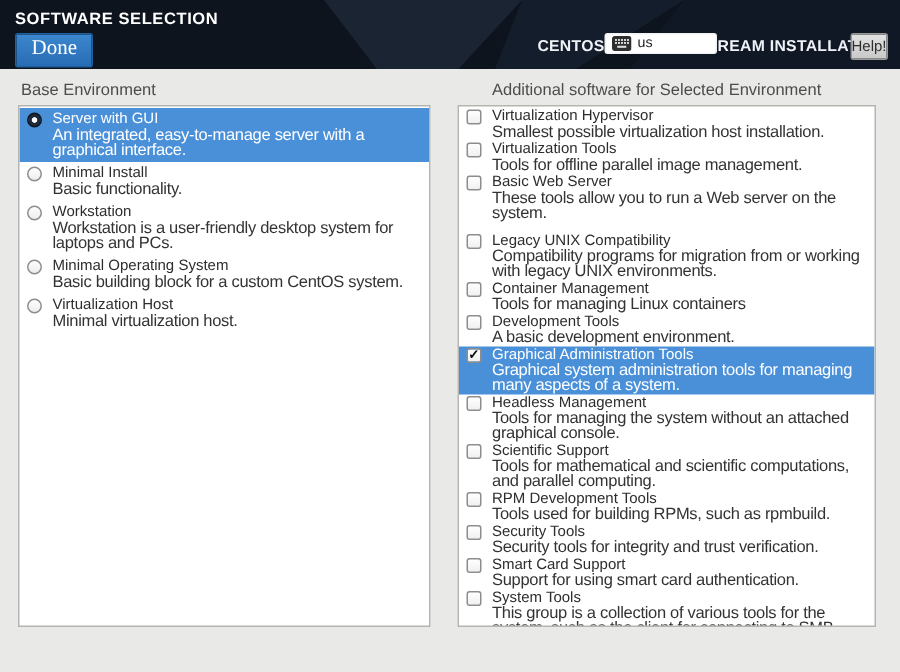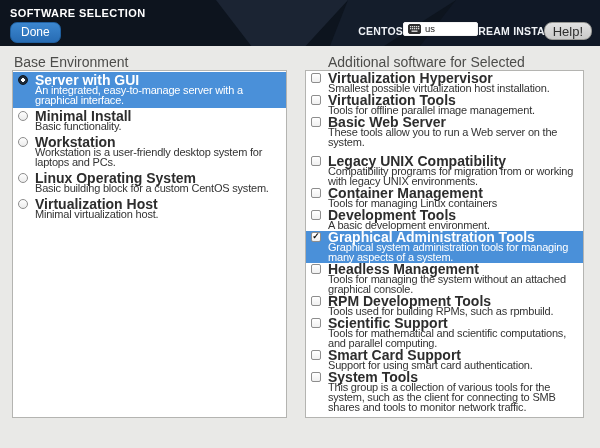--- a/index.html
+++ b/index.html
@@ -12,57 +12,57 @@
   
   .header{position:absolute;left:0;top:0;width:600px;height:46px;background:#0d141e;overflow:hidden;}
   .hdr-poly1{position:absolute;inset:0;background:#1b2433;clip-path:polygon(36% 0,58% 0,46% 170%);}
   .hdr-poly2{position:absolute;inset:0;background:#141d2b;clip-path:polygon(58% 0,76% 0,52% 200%);}
   .hdr-poly3{position:absolute;inset:0;background:#101826;clip-path:polygon(76% 0,100% 0,100% 100%,70% 100%);}
   .screen-title{position:absolute;left:10px;top:7px;color:#ffffff;font-size:11px;font-weight:bold;letter-spacing:.4px;}
   .product-title{position:absolute;right:9px;top:25px;color:#eef1f5;font-size:10.5px;font-weight:bold;letter-spacing:.2px;}
   .done-btn{
     position:absolute;left:10px;top:22px;
     background:linear-gradient(#3c87cf,#276cb4);
-    border:1px solid #1f5f9e;border-radius:7px;
-    color:#fff;font-size:12px;font-family:Liberation Sans, sans-serif;
+    border:1px solid #1f5f9e;border-radius:2px;
+    color:#fff;font-size:14px;font-family:Liberation Serif, serif;
     padding:2px 10px 3px;cursor:pointer;
   }
   .kbd-box{
     position:absolute;left:403px;top:22px;width:75px;height:14px;box-sizing:border-box;
     background:#ffffff;border:1px solid #f2f2f2;border-radius:2px;
     display:flex;align-items:center;padding-left:4px;cursor:pointer;
   }
   .kbd-label{font-size:9.5px;color:#1b1b1b;margin-left:4px;line-height:1;}
   .help-btn{
     position:absolute;right:8px;top:22px;height:18px;box-sizing:border-box;
     background:linear-gradient(#e2e2e2,#c9c9c9);
-    border:1px solid #989895;border-radius:8px;
-    font-size:13px;color:#2e2e2e;font-family:inherit;
-    padding:0 8px;display:flex;align-items:center;cursor:pointer;
-  }
-  
-  .col-heading{position:absolute;top:54px;font-size:14px;color:#4c4c4a;}
+    border:1px solid #989895;border-radius:2px;
+    font-size:10px;color:#2e2e2e;font-family:inherit;
+    padding:0 0;display:flex;align-items:center;cursor:pointer;
+  }
+  
+  .col-heading{position:absolute;top:54px;font-size:11px;color:#4c4c4a;}
   #base-heading{left:14px;}
   #addl-heading{left:328px;}
   
   .panel{
     position:absolute;top:70px;height:348px;box-sizing:border-box;
     background:#ffffff;border:1px solid #b4b4b1;
     overflow:hidden;padding-top:1px;
   }
   #base-panel{left:12px;width:275px;}
   #addl-panel{left:305px;width:279px;}
   
   .opt-row{
     display:grid;grid-template-columns:17px 1fr;
     padding:3px 4px 3px 5px;cursor:pointer;
   }
   #addl-panel .opt-row{padding-top:1px;padding-bottom:1px;}
   .opt-title{
-    grid-column:2;font-size:14px;font-weight:bold;color:#2d2d2d;
+    grid-column:2;font-size:10px;font-weight:normal;color:#2d2d2d;
     line-height:10px;letter-spacing:0;
   }
   .opt-desc{
     grid-column:2;font-size:11px;color:#333333;
     line-height:10px;letter-spacing:-0.2px;
   }
   .control{grid-column:1;grid-row:1 / span 2;margin-top:0;}
   .gap-before{margin-top:7px;}
   
   .radio{
@@ -131,21 +131,21 @@
     <div class="opt-title">Minimal Install</div>
     <div class="opt-desc">Basic functionality.</div>
   </div>
     <div class="opt-row">
     <span class="control radio"></span>
     <div class="opt-title">Workstation</div>
     <div class="opt-desc">Workstation is a user-friendly desktop system for laptops and PCs.</div>
   </div>
     <div class="opt-row">
     <span class="control radio"></span>
-    <div class="opt-title">Linux Operating System</div>
+    <div class="opt-title">Minimal Operating System</div>
     <div class="opt-desc">Basic building block for a custom CentOS system.</div>
   </div>
     <div class="opt-row">
     <span class="control radio"></span>
     <div class="opt-title">Virtualization Host</div>
     <div class="opt-desc">Minimal virtualization host.</div>
   </div>
   </div>
 <div class="panel" id="addl-panel">
     <div class="opt-row">
@@ -185,27 +185,32 @@
     <div class="opt-title">Graphical Administration Tools</div>
     <div class="opt-desc">Graphical system administration tools for managing many aspects of a system.</div>
   </div>
     <div class="opt-row">
     <span class="control checkbox"></span>
     <div class="opt-title">Headless Management</div>
     <div class="opt-desc">Tools for managing the system without an attached graphical console.</div>
   </div>
     <div class="opt-row">
     <span class="control checkbox"></span>
+    <div class="opt-title">Scientific Support</div>
+    <div class="opt-desc">Tools for mathematical and scientific computations, and parallel computing.</div>
+  </div>
+    <div class="opt-row">
+    <span class="control checkbox"></span>
     <div class="opt-title">RPM Development Tools</div>
     <div class="opt-desc">Tools used for building RPMs, such as rpmbuild.</div>
   </div>
     <div class="opt-row">
     <span class="control checkbox"></span>
-    <div class="opt-title">Scientific Support</div>
-    <div class="opt-desc">Tools for mathematical and scientific computations, and parallel computing.</div>
+    <div class="opt-title">Security Tools</div>
+    <div class="opt-desc">Security tools for integrity and trust verification.</div>
   </div>
     <div class="opt-row">
     <span class="control checkbox"></span>
     <div class="opt-title">Smart Card Support</div>
     <div class="opt-desc">Support for using smart card authentication.</div>
   </div>
     <div class="opt-row">
     <span class="control checkbox"></span>
     <div class="opt-title">System Tools</div>
     <div class="opt-desc">This group is a collection of various tools for the system, such as the client for connecting to SMB shares and tools to monitor network traffic.</div>

